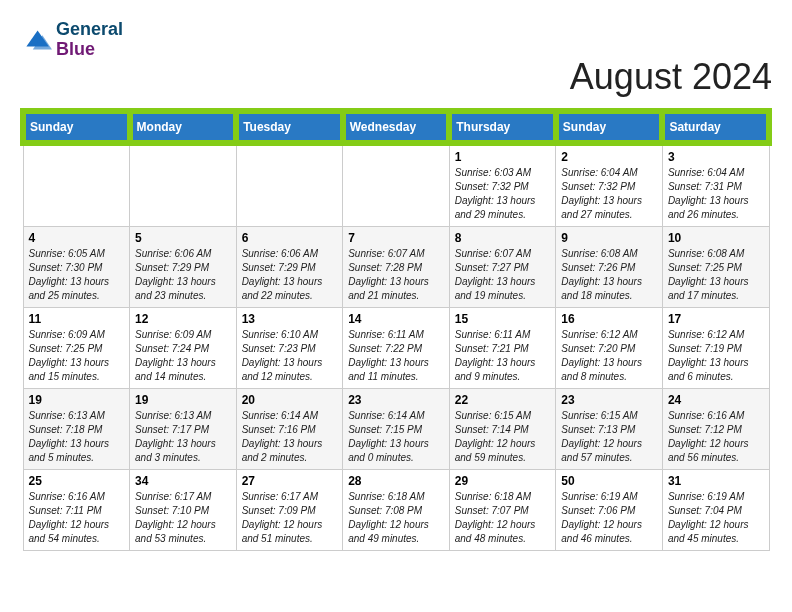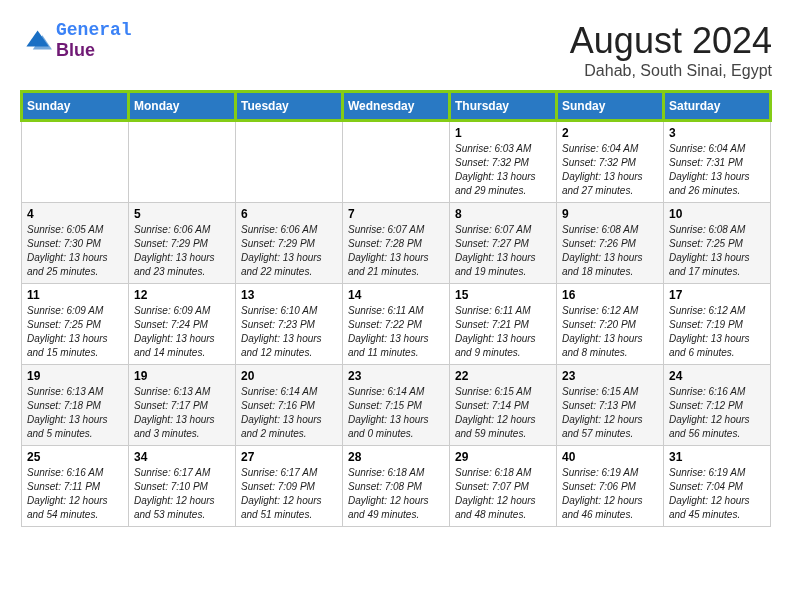--- a/index.html
+++ b/index.html
@@ -19,28 +19,29 @@
     .logo {
       display: flex;
       align-items: center;
       gap: 4px;
     }
     .logo-text {
       font-size: 18px;
       font-weight: bold;
       line-height: 1.1;
     }
-    .logo-general { color: #3b82f6; font-family: Liberation Mono, monospace; }
+    .logo-general { color: #0c4a6e; }
     .logo-blue { color: #701a75; }
     .logo-icon {
       width: 32px;
       height: 32px;
     }
     .title-block {
       text-align: right;
+      margin-top: 36px;
     }
     .month-year {
       font-size: 36px;
       font-weight: normal;
       color: #222;
     }
     .location {
       font-size: 16px;
       color: #444;
     }
@@ -48,21 +49,21 @@
       width: 100%;
       border-collapse: collapse;
       font-size: 11px;
     }
     .calendar th {
       background-color: #2979c4;
       color: white;
       padding: 6px 4px;
       text-align: left;
       font-size: 12px;
-      border: 3px solid #84cc16;
+      border: 6px solid #84cc16;
     }
     .calendar td {
       border: 1px solid #ccc;
       padding: 4px 5px;
       vertical-align: top;
       width: calc(100% / 7);
       height: 80px;
       background: #fff;
     }
     .calendar tr:nth-child(even) td {
@@ -100,21 +101,20 @@
       <polygon points="22,8 36,28 8,28" fill="#1a6fc4"></polygon>
       <polygon points="28,14 40,32 16,32" fill="#1a6fc4" opacity="0.6"></polygon>
     </svg>
     <div class="logo-text">
       <span class="logo-general">General</span><br>
       <span class="logo-blue">Blue</span>
     </div>
   </div>
   <div class="title-block">
     <div class="month-year">August 2024</div>
-    <div class="location">Dahab, South Sinai, Egypt</div>
   </div>
 </div>
 
 <table class="calendar">
   <thead>
     <tr>
     <th>Sunday</th>
         <th>Monday</th>
         <th>Tuesday</th>
         <th>Wednesday</th>
@@ -247,21 +247,21 @@
         </td>
         <td>
           <span class="day-num">28</span>
           <div class="cell-content">Sunrise: 6:18 AM<br>Sunset: 7:08 PM<br>Daylight: 12 hours<br>and 49 minutes.</div>
         </td>
         <td>
           <span class="day-num">29</span>
           <div class="cell-content">Sunrise: 6:18 AM<br>Sunset: 7:07 PM<br>Daylight: 12 hours<br>and 48 minutes.</div>
         </td>
         <td>
-          <span class="day-num">40</span>
+          <span class="day-num">50</span>
           <div class="cell-content">Sunrise: 6:19 AM<br>Sunset: 7:06 PM<br>Daylight: 12 hours<br>and 46 minutes.</div>
         </td>
         <td>
           <span class="day-num">31</span>
           <div class="cell-content">Sunrise: 6:19 AM<br>Sunset: 7:04 PM<br>Daylight: 12 hours<br>and 45 minutes.</div>
         </td>
       </tr>
     </tbody>
 </table>
 

